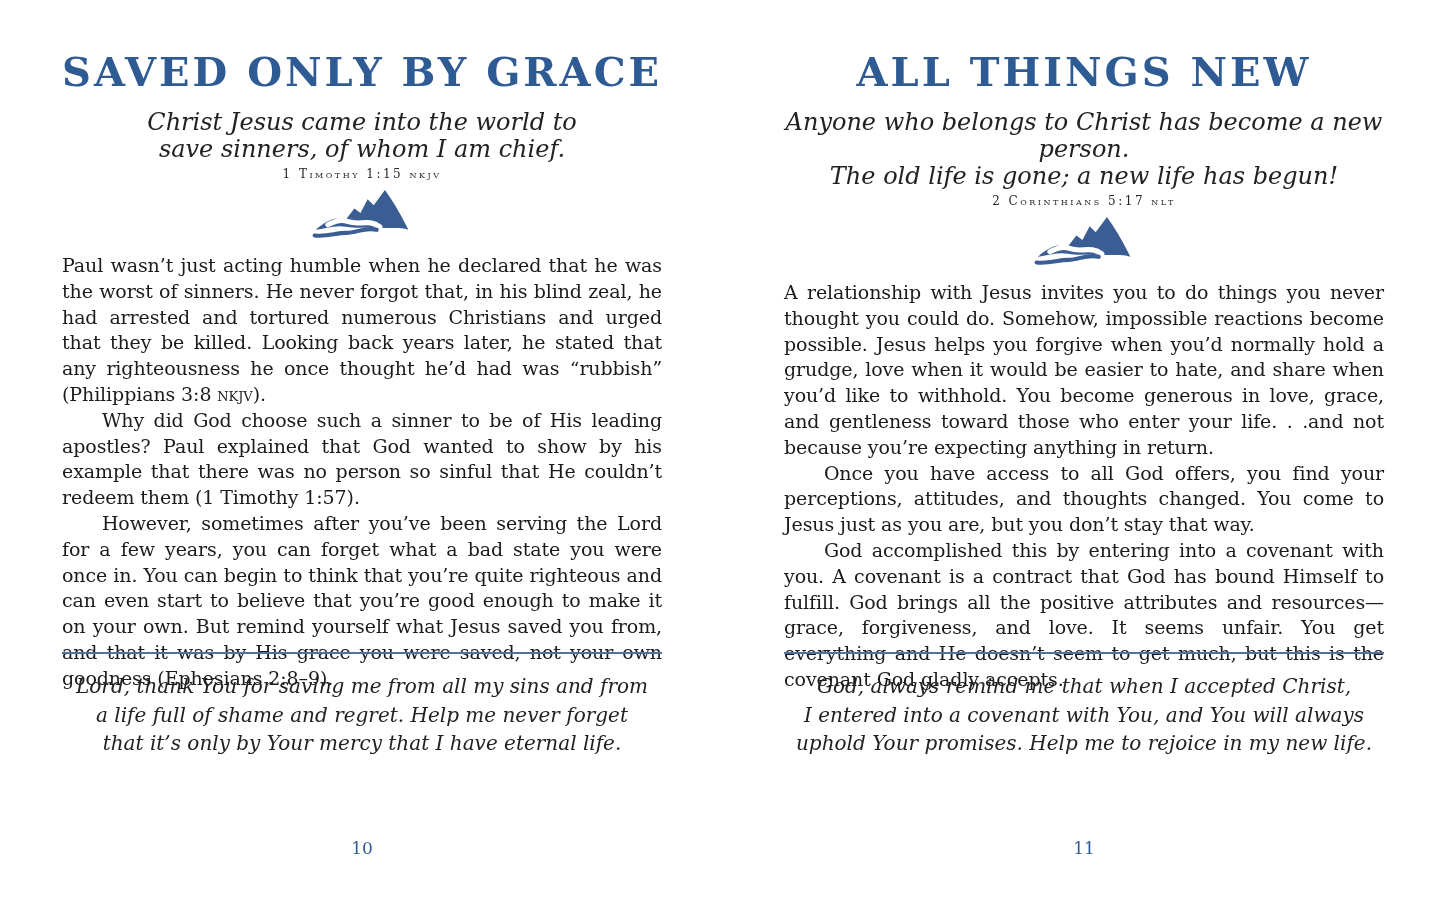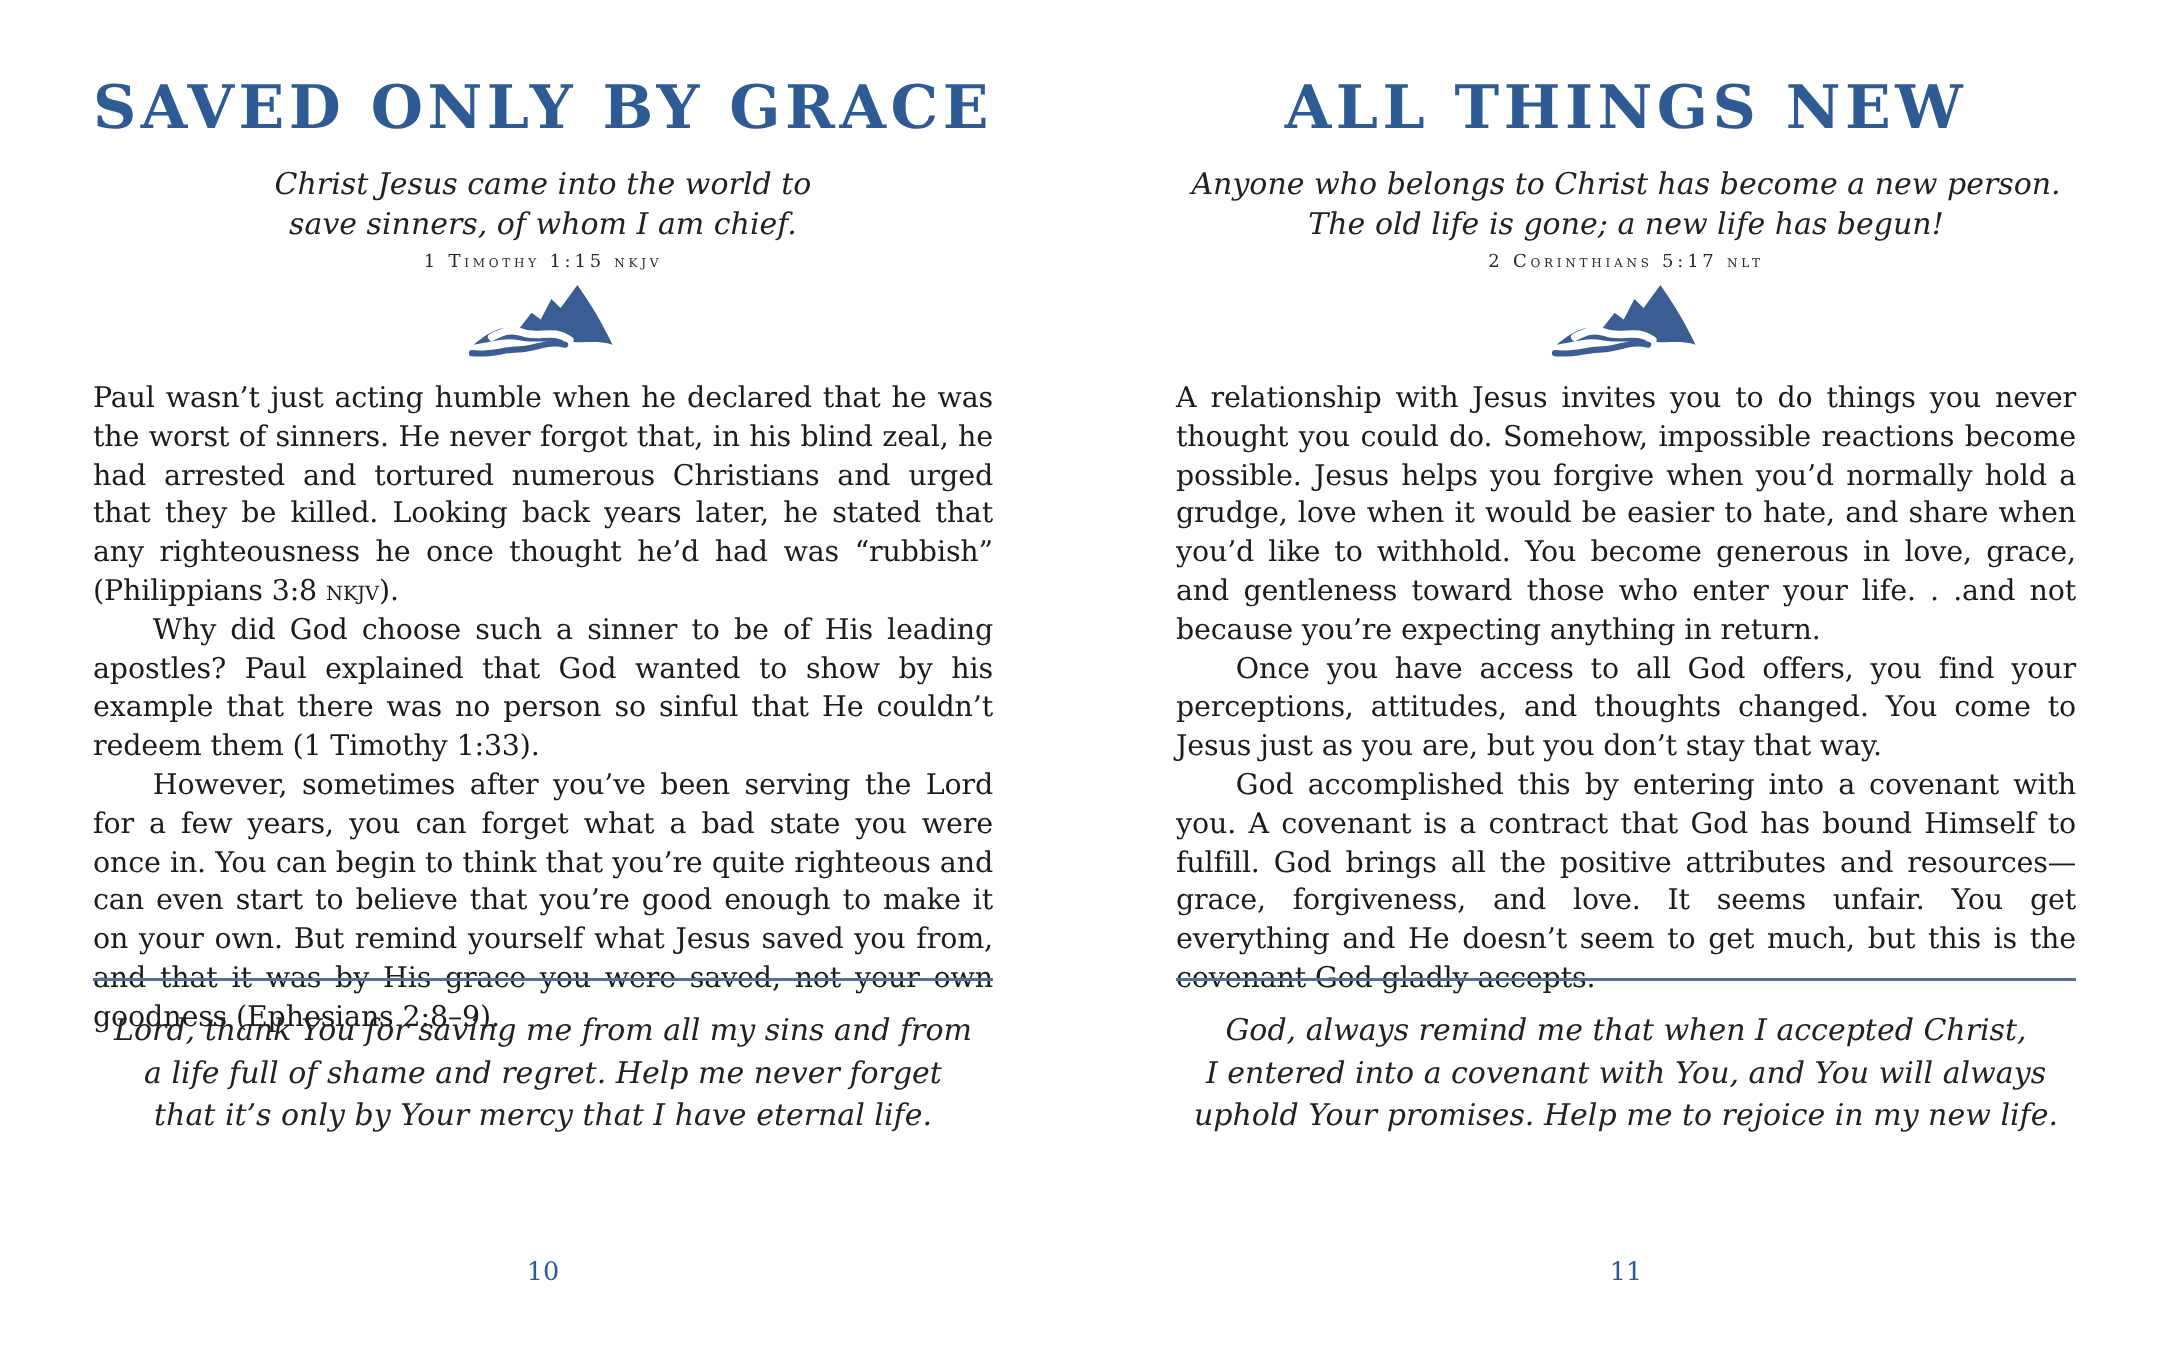--- a/index.html
+++ b/index.html
@@ -26,21 +26,21 @@
     font-weight: 700;
     font-size: 40px;
     letter-spacing: 3px;
     color: #2e5b94;
     line-height: 1.0;
   }
   .verse {
     margin: 17px 0 0 0;
     text-align: center;
     font-style: italic;
-    font-size: 20px;
+    font-size: 24px;
     line-height: 27px;
     color: #222222;
   }
   .reference {
     margin: 4px 0 0 0;
     text-align: center;
     font-variant: small-caps;
     font-size: 12px;
     letter-spacing: 2.5px;
     color: #262626;
@@ -101,21 +101,21 @@
   <p class="reference">1 Timothy 1:15 nkjv</p>
   <div class="icon-wrap">
     <svg viewBox="0 0 210 104" width="110" height="53" aria-hidden="true">
       <path d="M14 86 C26 76 40 66 54 64 L70 70 L90 44 L102 53 L116 26 L128 38 L150 8 C164 28 178 50 190 74 L196 86 C178 80 160 84 142 82 C120 80 96 84 74 80 C52 76 32 84 14 86 Z" fill="currentColor"></path>
       <path d="M140 80 C118 64 100 78 78 70 C62 64 50 70 38 76" stroke="#ffffff" stroke-width="10" fill="none" stroke-linecap="round"></path>
       <path d="M134 86 C110 80 96 92 74 92 C54 92 36 100 12 97" stroke="currentColor" stroke-width="8" fill="none" stroke-linecap="round"></path>
     </svg>
   </div>
   <div class="body-text">
       <p class="body-para"><span>Paul wasn’t just acting humble when he declared that he was the worst of sinners. He never forgot that, in his blind zeal, he had arrested and tortured numerous Christians and urged that they be killed. Looking back years later, he stated that any righteousness he once thought he’d had was “rubbish” (Philippians 3:8 </span><span class="sc">nkjv</span><span>).</span></p>
-      <p class="body-para indent"><span>Why did God choose such a sinner to be of His leading apostles? Paul explained that God wanted to show by </span><span class="it">his</span><span> example that there was no person so sinful that He couldn’t redeem them (1 Timothy 1:33).</span></p>
+      <p class="body-para indent"><span>Why did God choose such a sinner to be of His leading apostles? Paul explained that God wanted to show by </span><span class="it">his</span><span> example that there was no person so sinful that He couldn’t redeem them (1 Timothy 1:57).</span></p>
       <p class="body-para indent"><span>However, sometimes after you’ve been serving the Lord for a few years, you can forget what a bad state you were once in. You can begin to think that you’re quite righteous and can even start to believe that you’re good enough to make it on your own. But remind yourself what Jesus saved you from, and that it was by His grace you were saved, not your own goodness (Ephesians 2:8–9).</span></p>
     </div>
   <div class="footer-block">
     <hr class="divider">
     <p class="prayer">Lord, thank You for saving me from all my sins and from<br>a life full of shame and regret. Help me never forget<br>that it’s only by Your mercy that I have eternal life.</p>
   </div>
   <div class="pagenum">10</div>
 </section>
 
 <section class="page pg-right">

